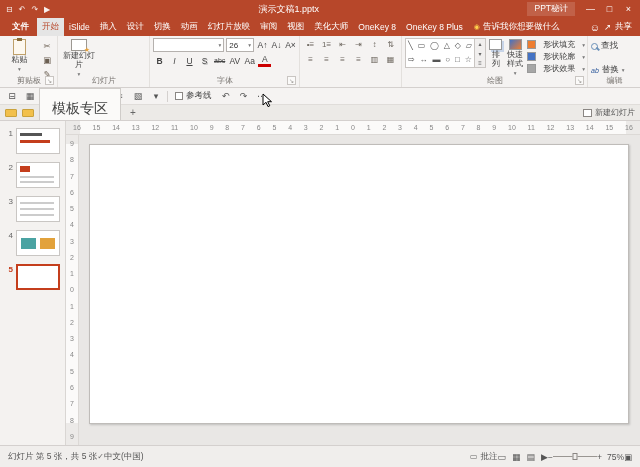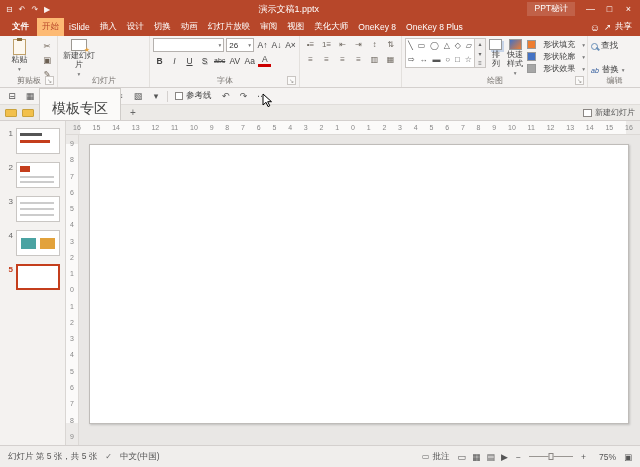--- a/index.html
+++ b/index.html
@@ -13,21 +13,21 @@
 .qat-ic{font-size:8px;opacity:.92;}
 .title{flex:1;text-align:center;font-size:9px;white-space:nowrap;overflow:hidden;}
 .plugin{background:rgba(255,255,255,.14);padding:1px 7px;font-size:8.5px;white-space:nowrap;}
 .winbtns{display:flex;}
 .winbtn{width:19px;text-align:center;font-size:9px;line-height:16px;}
 
 
 .tabrow{height:18px;background:#b7472a;display:flex;align-items:stretch;color:#fff;padding-left:4px;font-size:8.5px;white-space:nowrap;overflow:hidden;flex:none;}
 .tab{padding:0 5px;display:flex;align-items:center;}
 .tab.file{font-weight:bold;padding:0 8px;}
-.tab.selected{background:#fdba74;color:#b7472a;}
+.tab.selected{background:#e5e5e5;color:#b7472a;}
 .tellme{display:flex;align-items:center;gap:3px;padding:0 6px;}
 .bulb{color:#ffd24d;font-size:7px;}
 .tabspacer{flex:1;}
 .share{display:flex;align-items:center;gap:4px;padding:0 8px;}
 .avatar{font-size:10px;}
 
 
 .ribbon{height:52px;background:#f5f3f2;border-bottom:1px solid #d4d0ce;display:flex;flex:none;overflow:hidden;}
 .group{display:flex;flex-direction:column;border-right:1px solid #e3e0dd;padding:2px 2px 0 3px;flex:none;}
 .group-body{flex:1;display:flex;gap:3px;align-items:flex-start;min-height:0;}
@@ -112,21 +112,21 @@
 .sk-images::after{content:"";position:absolute;right:4px;top:7px;width:15px;height:11px;background:#e2a23b;}
 .editor{flex:1;display:flex;flex-direction:column;min-width:0;}
 .hruler{height:14px;flex:none;background:linear-gradient(to right,#eceae8 0,#eceae8 2.5%,#fbfaf9 2.5%,#fbfaf9 97.5%,#eceae8 97.5%);border-bottom:1px solid #dcd9d6;display:flex;align-items:center;justify-content:space-between;padding:0 7px;font-size:7px;color:#888;overflow:hidden;}
 .rnum{flex:none;}
 .editor-body{flex:1;display:flex;min-height:0;}
 .vruler{width:13px;flex:none;background:linear-gradient(to bottom,#eceae8 0,#eceae8 3%,#fbfaf9 3%,#fbfaf9 93%,#eceae8 93%);border-right:1px solid #dcd9d6;display:flex;flex-direction:column;align-items:center;justify-content:space-between;padding:5px 0;font-size:7px;color:#888;overflow:hidden;}
 .canvas{flex:1;background:#e9e7e5;position:relative;overflow:hidden;}
 .slide{position:absolute;left:10px;top:9px;width:540px;height:280px;background:#fff;border:1px solid #bfbcb9;box-shadow:1px 1px 2px rgba(0,0,0,.18);}
 
 
-.statusbar{height:22px;background:#f0eeec;border-top:1px solid #d4d0ce;display:flex;align-items:center;padding:0 8px;gap:8px;font-size:8.5px;color:#555;flex:none;white-space:nowrap;}
+.statusbar{height:22px;background:#f0eeec;border-top:1px solid #d4d0ce;display:flex;align-items:center;padding:0 8px;font-size:8.5px;color:#555;flex:none;white-space:nowrap;}
 .sb-ic{font-size:8px;color:#666;}
 .sbspacer{flex:1;}
 .sb-comments{display:flex;align-items:center;gap:3px;}
 .sb-views{display:flex;gap:6px;font-size:9px;color:#555;}
 .zoomtrack{width:44px;height:1px;background:#9a9692;position:relative;display:inline-block;}
 .zoomhandle{position:absolute;left:50%;top:-3px;width:5px;height:7px;background:#f0eeec;border:1px solid #8a8683;transform:translateX(-50%);}
 .sb-zoom{min-width:22px;text-align:right;}
 
 
 .cursor{position:absolute;left:262px;top:93px;z-index:50;pointer-events:none;}
@@ -161,20 +161,24 @@
         <span class="tab">设计</span>
         <span class="tab">切换</span>
         <span class="tab">动画</span>
         <span class="tab">幻灯片放映</span>
         <span class="tab">审阅</span>
         <span class="tab">视图</span>
         <span class="tab">美化大师</span>
         <span class="tab">OneKey 8</span>
         <span class="tab">OneKey 8 Plus</span>
       </span>
+    <span class="tellme">
+      <span class="bulb">◉</span>
+      <span>告诉我你想要做什么</span>
+    </span>
     <span class="tabspacer"></span>
     <span class="share">
       <span class="avatar">☺</span>
       <span>↗</span>
       <span>共享</span>
     </span>
   </div>
 
   <div class="ribbon">
 

